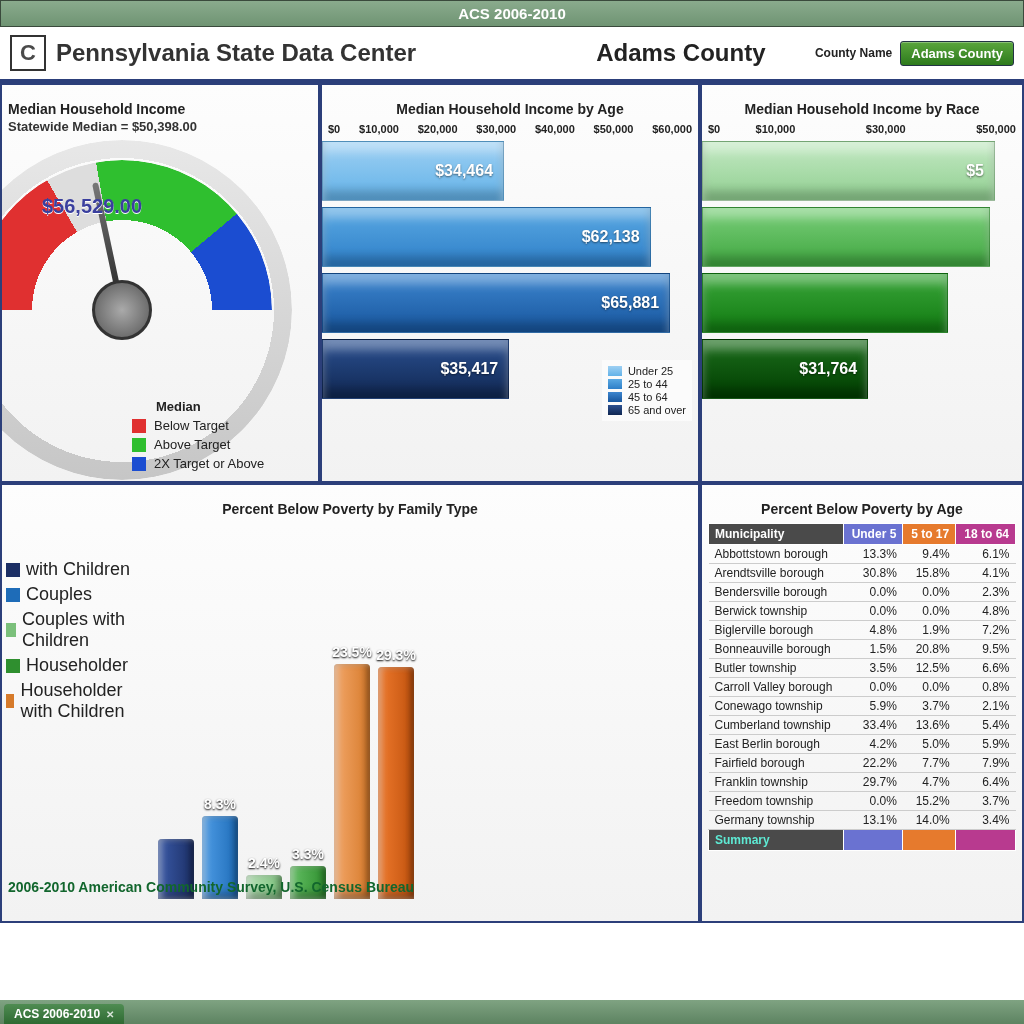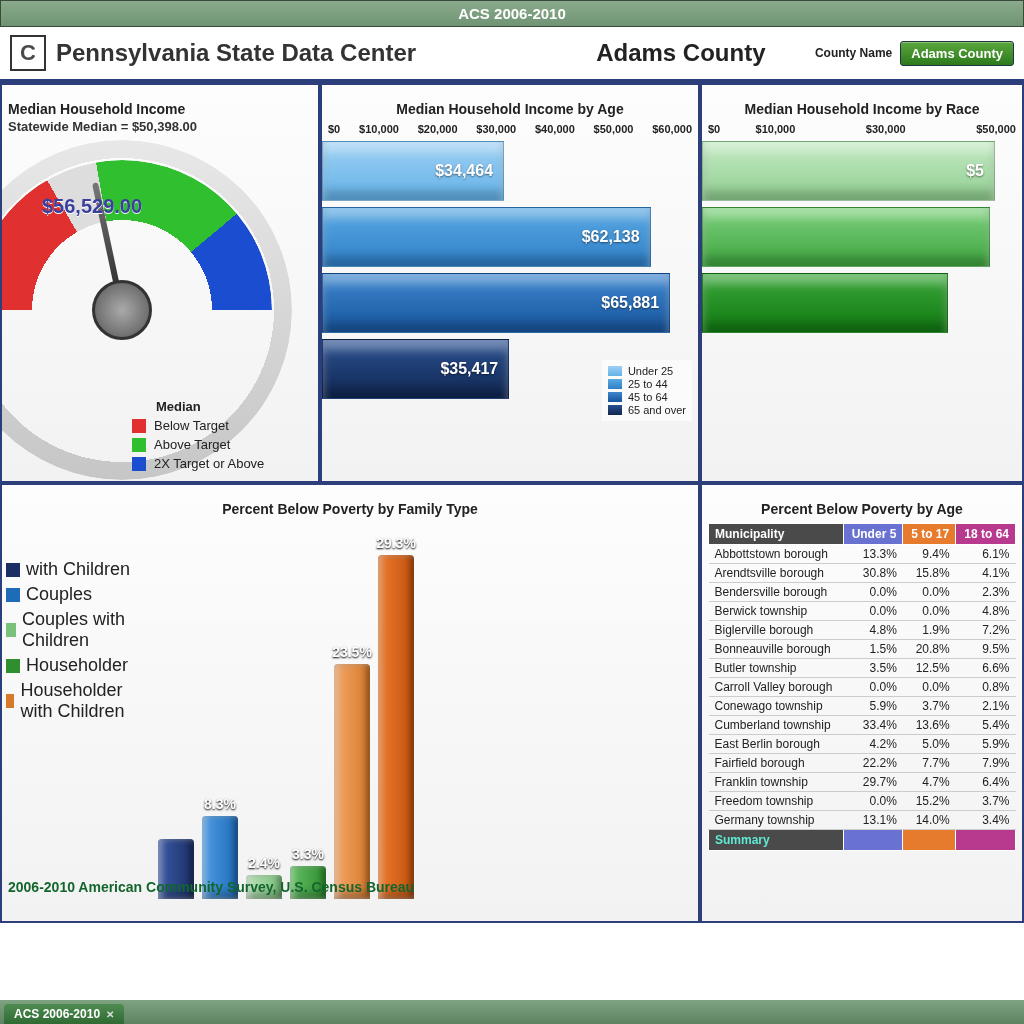--- a/index.html
+++ b/index.html
@@ -315,20 +315,23 @@
     <div class="hbars" id="race-bars">
         <div class="hbar">
           <div class="bar green1" style="width:93.3%">$5</div>
         </div>
         <div class="hbar">
           <div class="bar green2" style="width:91.7%"></div>
         </div>
         <div class="hbar">
           <div class="bar green3" style="width:78.3%"></div>
         </div>
+        <div class="hbar">
+          <div class="bar green4" style="width:52.9%">$31,764</div>
+        </div>
       </div>
   </div>
 
   <div class="panel" style="grid-column:1 / span 2; position:relative;">
     <div class="panel-title">Percent Below Poverty by Family Type</div>
     <div class="vchart">
       <div class="vlegend" id="pf-legend">
           <div class="row">
             <span class="sw" style="background:#1c2f65"></span>
             <span>with Children</span>
@@ -357,21 +360,21 @@
           </div>
           <div class="vbar c-lg" style="height: 24px;">
             <span class="vlab">2.4%</span>
           </div>
           <div class="vbar c-g" style="height: 33px;">
             <span class="vlab">3.3%</span>
           </div>
           <div class="vbar c-lo" style="height: 235px;">
             <span class="vlab">23.5%</span>
           </div>
-          <div class="vbar c-o" style="height: 344px;">
+          <div class="vbar c-o" style="height: 232px;">
             <span class="vlab">29.3%</span>
           </div>
         </div>
     </div>
     <div class="footer">2006-2010 American Community Survey, U.S. Census Bureau</div>
   </div>
 
   <div class="panel" style="grid-column:3;">
     <div class="panel-title">Percent Below Poverty by Age</div>
     <div class="tablewrap">

